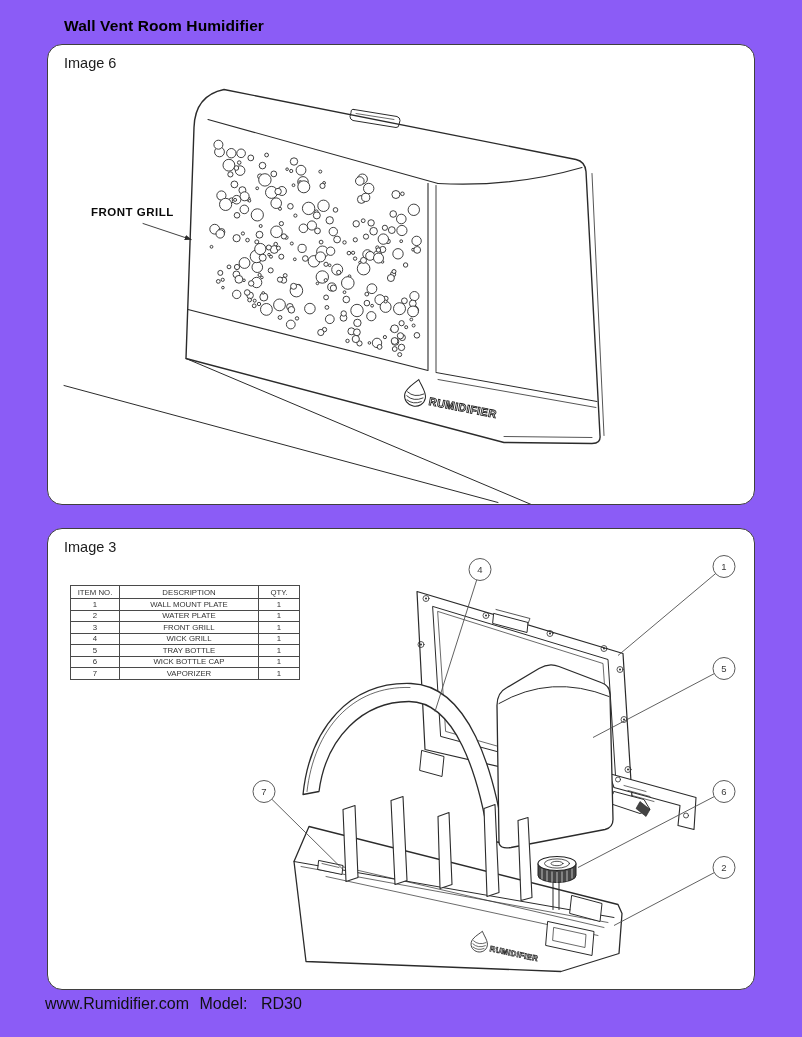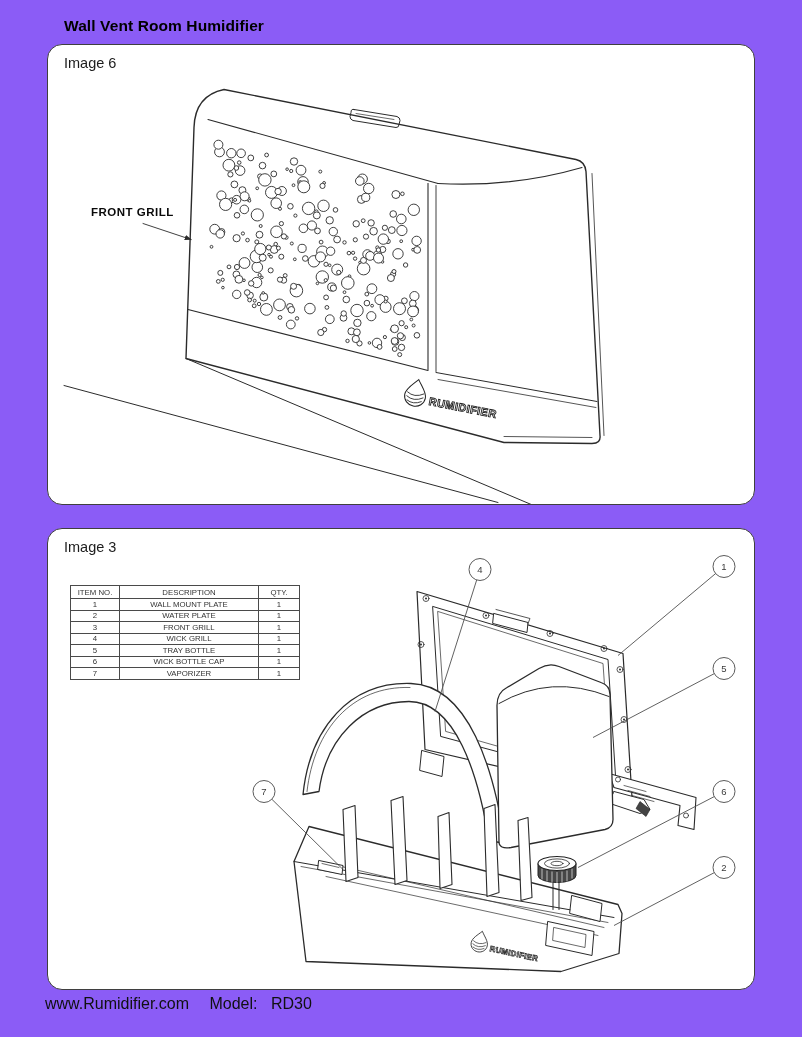--- a/index.html
+++ b/index.html
@@ -16,21 +16,21 @@
   .parts-table{position:absolute;left:22px;top:56px;border-collapse:collapse;
                font-size:7.8px;color:#333;z-index:3;background:#fff;}
   .parts-table th,.parts-table td{border:1px solid #4a4a4a;text-align:center;
                font-weight:normal;padding:0 2px;}
   .parts-table th{height:12px;}
   .parts-table td{height:10.5px;}
   .col-item{width:44px;}
   .col-desc{width:134px;}
   .col-qty{width:36px;}
   .footer{position:absolute;left:45px;top:995px;font-size:16px;color:#101010;}
-  .footer .gap1{margin-left:16px;}
+  .footer .gap1{margin-left:6px;}
   .footer .gap2{margin-left:9px;text-align:center;}
   .ln{stroke:#2b2b2b;fill:none;stroke-linejoin:round;stroke-linecap:round;}
   .fillw{fill:#ffffff;}
   .callout-circle{fill:#fff;stroke:#5a5a5a;stroke-width:1;}
   .callout-num{font-size:9.5px;fill:#3a3a3a;text-anchor:middle;
                font-family:"Liberation Sans",sans-serif;}
   .leader{stroke:#4f4f4f;stroke-width:.9;fill:none;}
   #grill-dots circle{fill:#fff;stroke:#2b2b2b;stroke-width:.9;}
   .logo-text{font-family:"Liberation Sans",sans-serif;font-weight:bold;
              fill:#fff;stroke:#222;stroke-width:.9;letter-spacing:.5px;}

